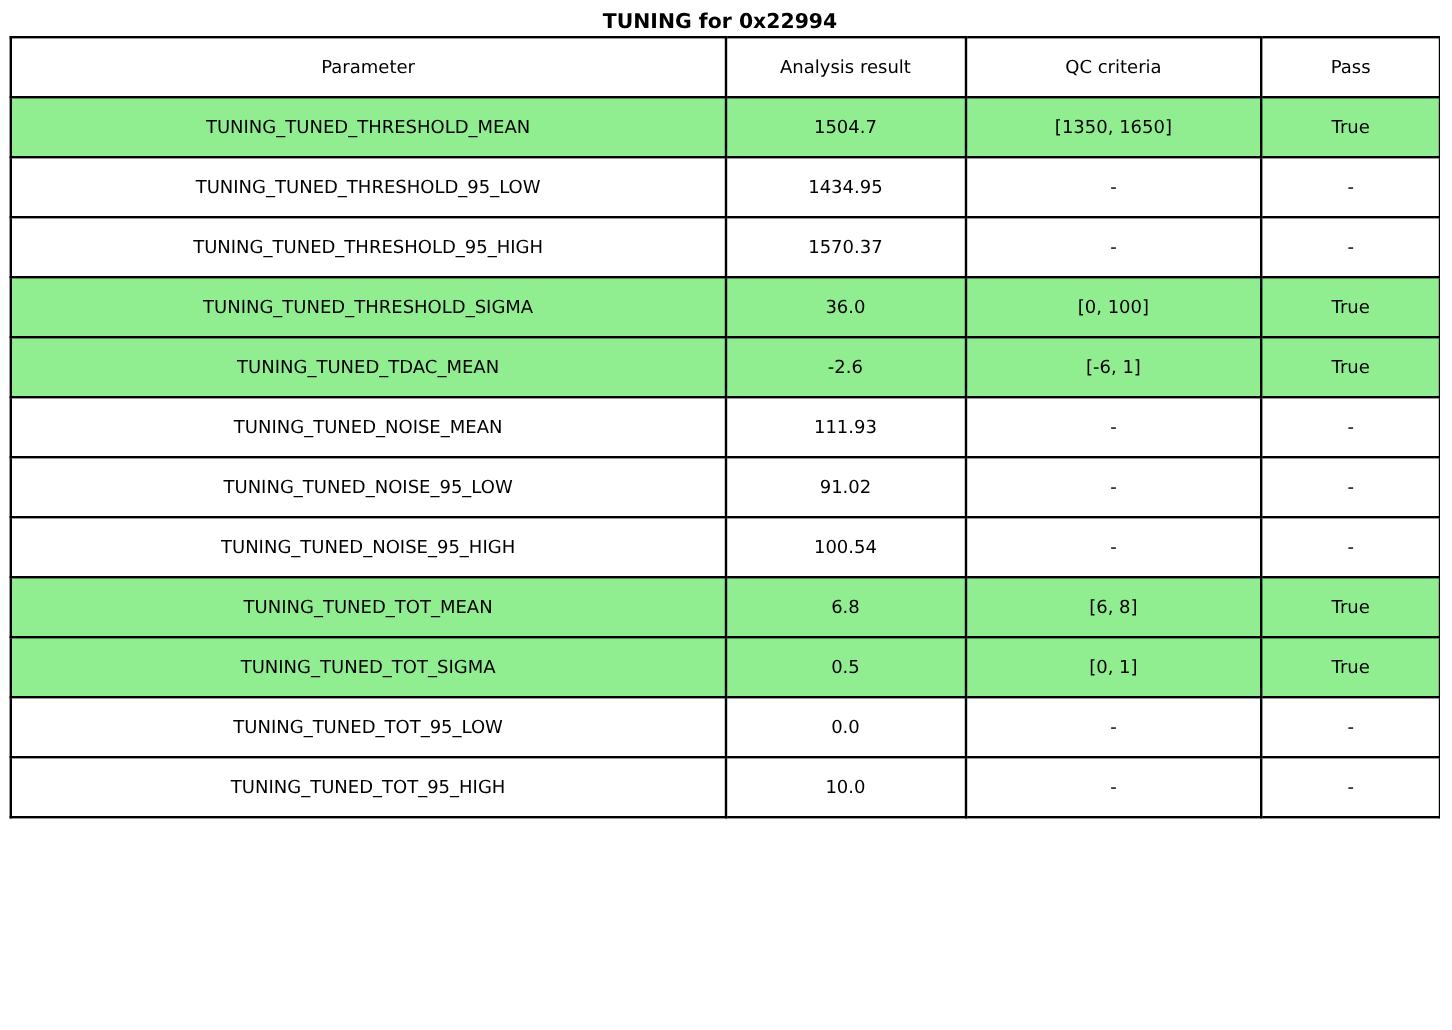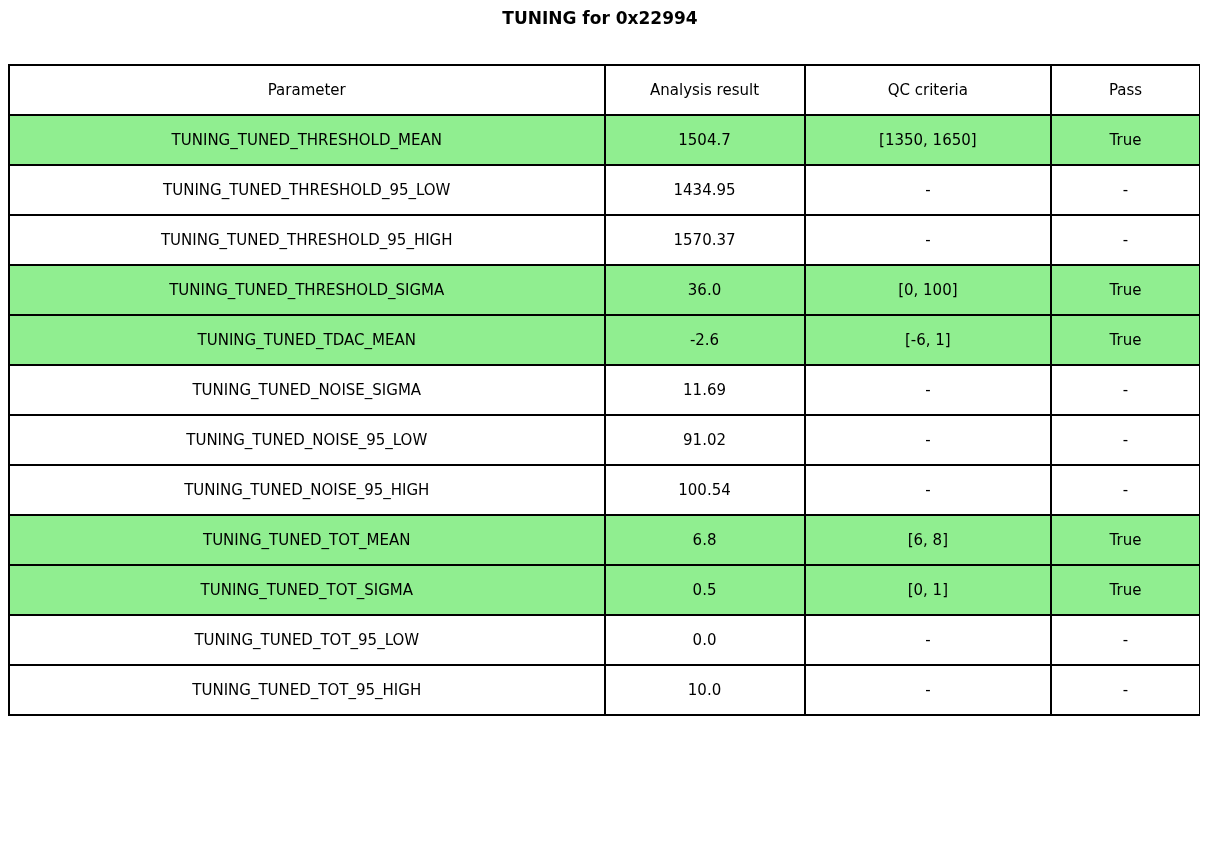--- a/index.html
+++ b/index.html
@@ -19,21 +19,21 @@
     padding-top: 7px;
     text-align: center;
     font-size: 17px;
     font-weight: bold;
     color: #000000;
     line-height: 22px;
   }
   table.qc {
     border-collapse: collapse;
     table-layout: fixed;
-    margin: 35px 8px 0 8px;
+    margin: 1px 8px 0 8px;
     width: 1193px;
     border: 2px solid #000000;
   }
   table.qc th, table.qc td {
     border: 2px solid #000000;
     height: 50px;
     padding: 0 4px;
     text-align: center;
     vertical-align: middle;
     font-size: 15px;
@@ -96,22 +96,22 @@
           <td>[0, 100]</td>
           <td>True</td>
         </tr>
         <tr class="hl">
           <td>TUNING_TUNED_TDAC_MEAN</td>
           <td>-2.6</td>
           <td>[-6, 1]</td>
           <td>True</td>
         </tr>
         <tr>
-          <td>TUNING_TUNED_NOISE_SIGMA</td>
-          <td>11.69</td>
+          <td>TUNING_TUNED_NOISE_MEAN</td>
+          <td>111.93</td>
           <td>-</td>
           <td>-</td>
         </tr>
         <tr>
           <td>TUNING_TUNED_NOISE_95_LOW</td>
           <td>91.02</td>
           <td>-</td>
           <td>-</td>
         </tr>
         <tr>

